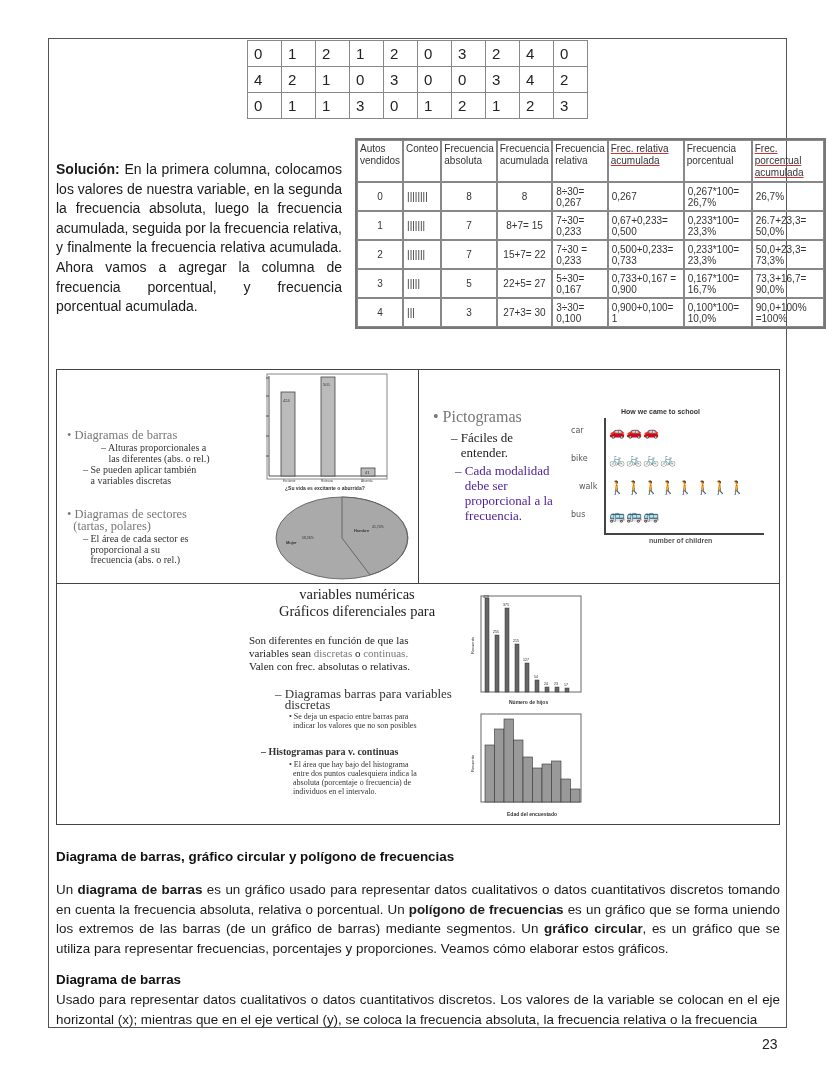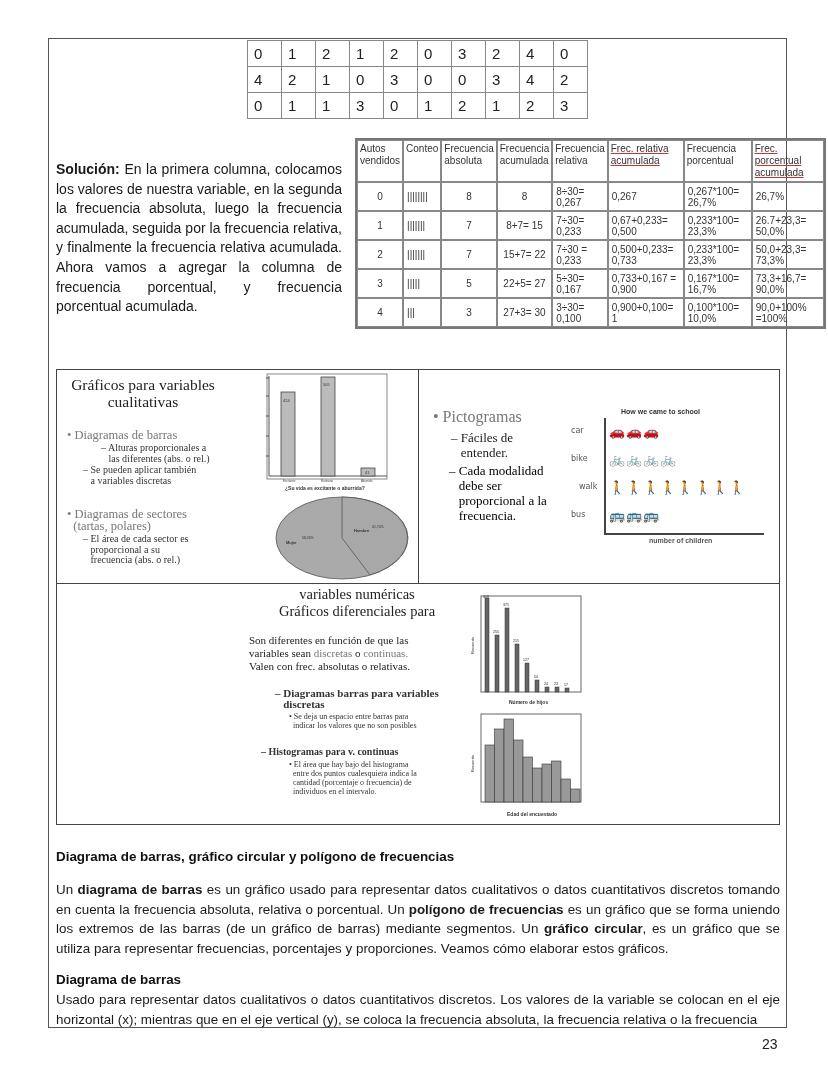--- a/index.html
+++ b/index.html
@@ -162,24 +162,20 @@
         <td>0,900+0,100= 1</td>
         <td>0,100*100= 10,0%</td>
         <td>90,0+100% =100%</td>
       </tr>
     </tbody>
 </table>
 
 <div class="slides">
 
   <div class="slide-a">
-    <div class="s-title" style="left:6px;top:6px;width:160px;font-size:15.5px;line-height:17px;">
-      <div>Gráficos para variables</div>
-      <div>cualitativas</div>
-    </div>
     <div class="bul1" style="left:10px;top:58px;">• <span>Diagramas de barras</span></div>
     <div class="bul2" style="left:44px;top:73px;">– <span>Alturas proporcionales a</span><br>&nbsp;&nbsp;&nbsp;<span>las diferentes (abs. o rel.)</span></div>
     <div class="bul2" style="left:26px;top:95px;">– <span>Se pueden aplicar también</span><br>&nbsp;&nbsp;&nbsp;<span>a variables discretas</span></div>
     <div class="bul1" style="left:10px;top:138px;line-height:12px;">• <span>Diagramas de sectores</span><br>&nbsp;&nbsp;<span>(tartas, polares)</span></div>
     <div class="bul2" style="left:26px;top:164px;">– <span>El área de cada sector es</span><br>&nbsp;&nbsp;&nbsp;<span>proporcional a su</span><br>&nbsp;&nbsp;&nbsp;<span>frecuencia (abs. o rel.)</span></div>
 
     <svg class="mini-chart" style="left:200px;top:2px;" width="135" height="120">
       <rect x="10" y="2" width="120" height="105" fill="#fff" stroke="#888" stroke-width="1"></rect>
       <line x1="12" y1="104" x2="130" y2="104" stroke="#555"></line>
       <line x1="12" y1="4" x2="12" y2="104" stroke="#555"></line>
@@ -208,21 +204,21 @@
       <text x="14" y="50" font-size="4" font-weight="bold" fill="#333">Mujer</text>
       <text x="82" y="38" font-size="4" font-weight="bold" fill="#333">Hombre</text>
       <text x="30" y="45" font-size="3.5" fill="#333">58,26%</text>
       <text x="100" y="34" font-size="3.5" fill="#333">41,74%</text>
     </svg>
   </div>
 
   <div class="slide-b">
     <div class="bul1" style="left:14px;top:38px;font-size:16px;">• <span>Pictogramas</span></div>
     <div class="bul2" style="left:32px;top:60px;font-size:13px;line-height:15px;color:#222;">– <span>Fáciles de</span><br>&nbsp;&nbsp;&nbsp;<span>entender.</span></div>
-    <div class="bul2" style="left:30px;top:93px;font-size:13px;line-height:15px;color:#000000;">– <span>Cada modalidad</span><br>&nbsp;&nbsp;&nbsp;<span>debe ser</span><br>&nbsp;&nbsp;&nbsp;<span>proporcional a la</span><br>&nbsp;&nbsp;&nbsp;<span>frecuencia.</span></div>
+    <div class="bul2" style="left:36px;top:93px;font-size:13px;line-height:15px;color:#4c1d95;">– <span>Cada modalidad</span><br>&nbsp;&nbsp;&nbsp;<span>debe ser</span><br>&nbsp;&nbsp;&nbsp;<span>proporcional a la</span><br>&nbsp;&nbsp;&nbsp;<span>frecuencia.</span></div>
 
     <div style="position:absolute;left:150px;top:38px;width:190px;height:140px;">
       <div style="position:absolute;left:52px;top:0;font-size:7px;font-weight:bold;color:#333;">How we came to school</div>
       <div style="position:absolute;left:35px;top:10px;width:2px;height:116px;background:#444;"></div>
       <div style="position:absolute;left:35px;top:125px;width:160px;height:2px;background:#444;"></div>
       <div id="picto-rows">
           <div class="picto-row" style="top: 18px; left: 2px;">car</div>
           <div class="picto-icons" style="top: 16px;">🚗🚗🚗</div>
           <div class="picto-row" style="top: 46px; left: 2px;">bike</div>
           <div class="picto-icons" style="top: 44px;">🚲🚲🚲🚲</div>
@@ -238,24 +234,24 @@
   <div class="slide-c">
     <div class="s-title" style="left:180px;top:2px;width:240px;font-size:14.5px;line-height:17px;">
       <div>variables numéricas</div>
       <div>Gráficos diferenciales para</div>
     </div>
     <div class="serif" style="position:absolute;left:192px;top:50px;font-size:11px;line-height:13px;color:#222;">
       <div>Son diferentes en función de que las</div>
       <div><span>variables sean </span><span class="grey">discretas</span><span> o </span><span class="grey">continuas.</span></div>
       <div>Valen con frec. absolutas o relativas.</div>
     </div>
-    <div class="serif" style="position:absolute;left:218px;top:104px;font-size:11px;line-height:11px;font-weight:bold;color:#333;">– <span>Diagramas barras para variables</span><br>&nbsp;&nbsp;&nbsp;<span>discretas</span></div>
+    <div class="serif" style="position:absolute;left:218px;top:104px;font-size:13px;line-height:11px;font-weight:normal;color:#333;">– <span>Diagramas barras para variables</span><br>&nbsp;&nbsp;&nbsp;<span>discretas</span></div>
     <div class="serif" style="position:absolute;left:232px;top:128px;font-size:8px;line-height:9px;color:#333;">• <span>Se deja un espacio entre barras para</span><br>&nbsp;&nbsp;<span>indicar los valores que no son posibles</span></div>
     <div class="serif" style="position:absolute;left:204px;top:162px;font-size:10px;font-weight:bold;color:#333;">– <span>Histogramas para v. continuas</span></div>
-    <div class="serif" style="position:absolute;left:232px;top:176px;font-size:8px;line-height:9px;color:#333;">• <span>El área que hay bajo del histograma</span><br>&nbsp;&nbsp;<span>entre dos puntos cualesquiera indica la</span><br>&nbsp;&nbsp;<span>cantidad (porcentaje o frecuencia) de</span><br>&nbsp;&nbsp;<span>individuos en el intervalo.</span></div>
+    <div class="serif" style="position:absolute;left:232px;top:176px;font-size:8px;line-height:9px;color:#333;">• <span>El área que hay bajo del histograma</span><br>&nbsp;&nbsp;<span>entre dos puntos cualesquiera indica la</span><br>&nbsp;&nbsp;<span>absoluta (porcentaje o frecuencia) de</span><br>&nbsp;&nbsp;<span>individuos en el intervalo.</span></div>
 
     <svg class="mini-chart" style="left:412px;top:10px;" width="115" height="118">
       <rect x="12" y="2" width="100" height="96" fill="#fff" stroke="#666" stroke-width="1"></rect>
       <text x="5" y="60" font-size="4" fill="#333" transform="rotate(-90 5 60)">Recuento</text>
       <g fill="#666" stroke="#333" stroke-width="0.5">
         <rect x="16" y="4" width="4" height="94"></rect>
         <rect x="26" y="41" width="4" height="57"></rect>
         <rect x="36" y="14" width="4" height="84"></rect>
         <rect x="46" y="50" width="4" height="48"></rect>
         <rect x="56" y="69" width="4" height="29"></rect>

